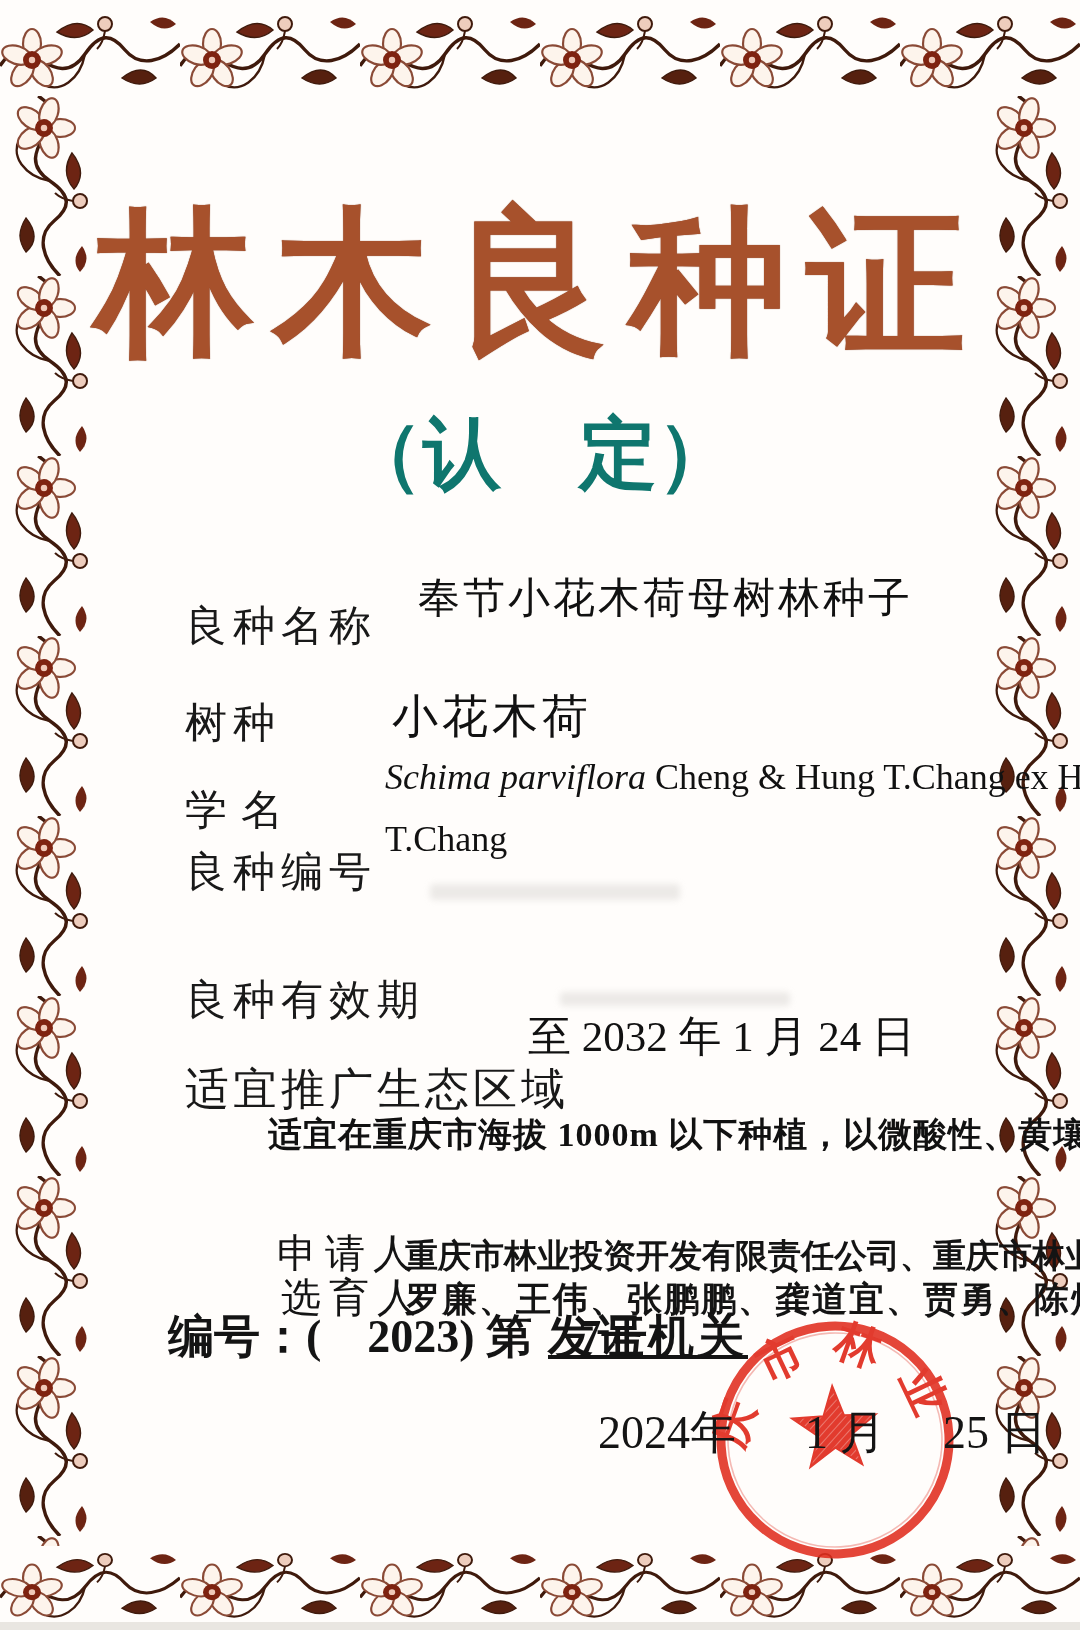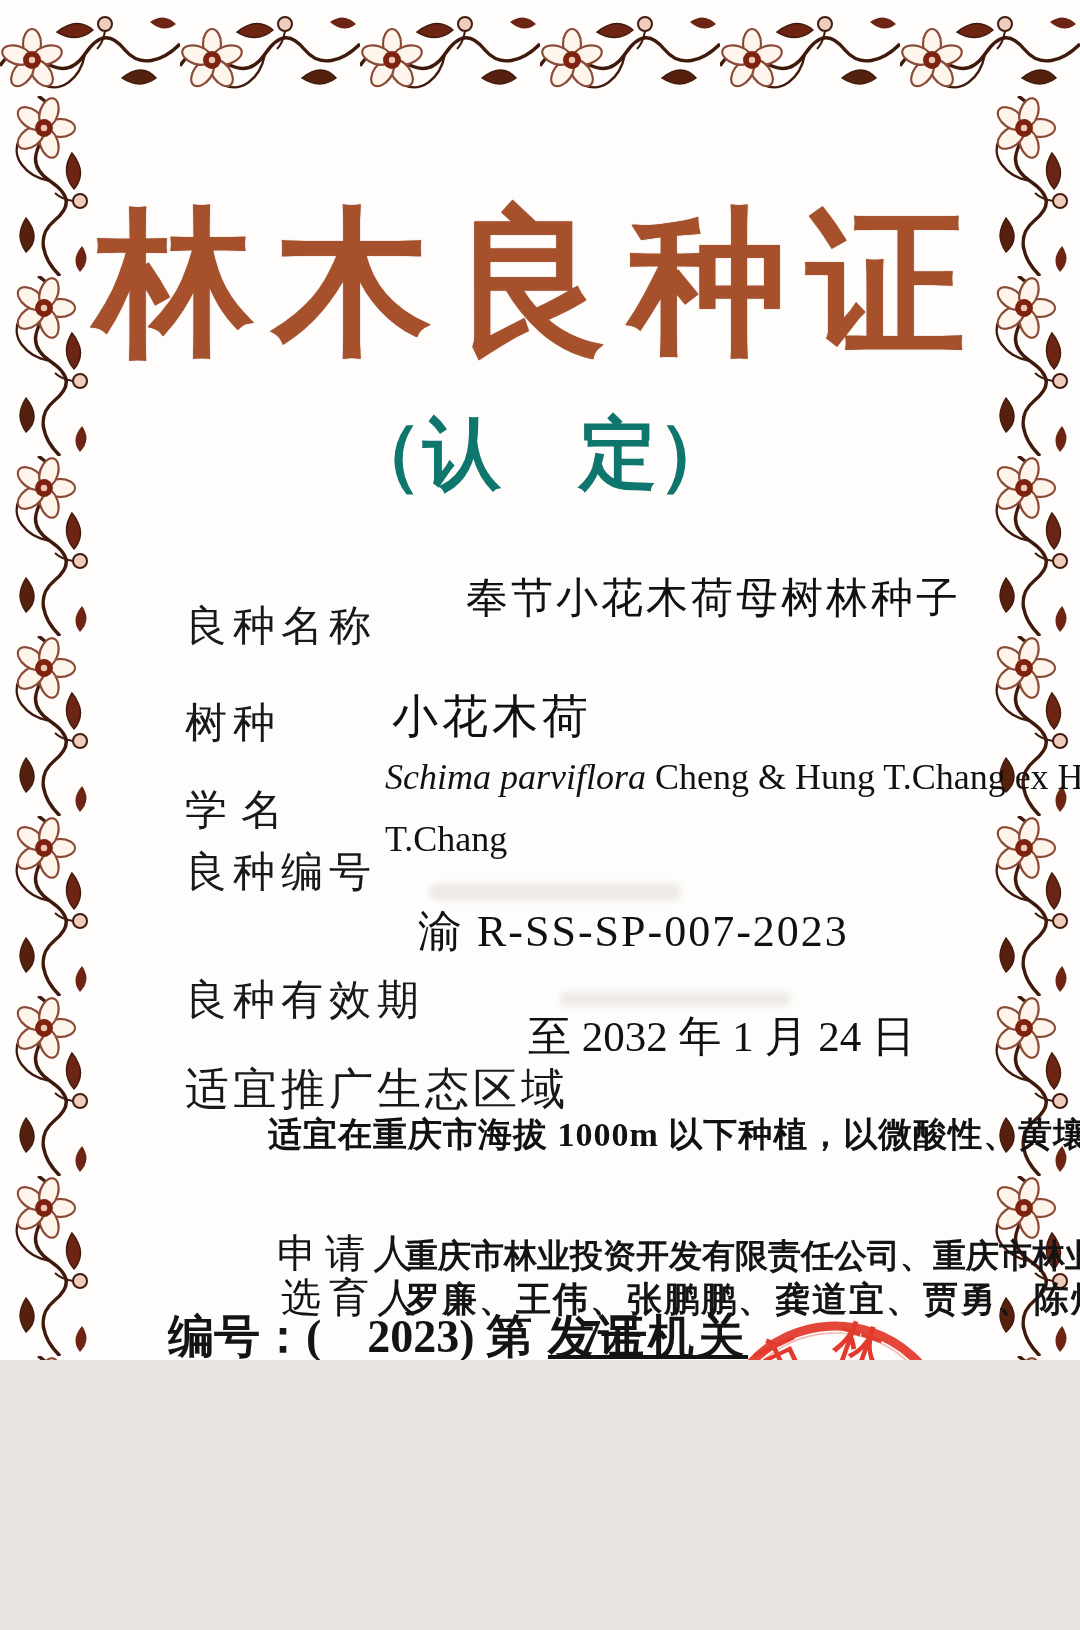--- a/index.html
+++ b/index.html
@@ -1,18 +1,18 @@
 <!DOCTYPE html>
 <html><head>
 <meta charset="utf-8">
 <style>
   html,body{margin:0;padding:0;background:#e9e6e1;}
   .page{
     position:relative;
-    width:1080px;height:1360px;
+    width:1080px;height:1622px;
     margin:0 auto;
     background:#fffdfb;
     overflow:hidden;
     font-family:"Liberation Serif","DejaVu Serif",serif;
     color:#141414;
   }
   .border-strip{position:absolute;pointer-events:none;}
   .bs-top{left:0;top:6px;width:1080px;height:92px;}
   .bs-bottom{left:0;top:1544px;width:1080px;height:82px;}
   .bs-left{left:6px;top:96px;width:92px;height:1450px;}
@@ -31,21 +31,21 @@
     position:absolute;left:0;top:402px;width:1080px;
     text-align:center;
     font-size:78px;font-weight:700;
     color:#0f766e;
     white-space:pre;
   }
   .lbl{position:absolute;font-size:42px;letter-spacing:6px;color:#191919;white-space:pre;}
   .val{position:absolute;font-size:42px;color:#111;white-space:pre;}
 
   .lbl-name{left:185px;top:598px;}
-  .val-name{left:418px;top:570px;letter-spacing:3px;margin-left:48px;}
+  .val-name{left:418px;top:570px;letter-spacing:3px;}
   .lbl-species{left:185px;top:695px;}
   .val-species{left:392px;top:686px;font-size:46px;letter-spacing:4px;}
   .lbl-sci{left:185px;top:782px;letter-spacing:14px;}
   .val-sci1{left:385px;top:756px;font-size:36px;}
   .val-sci1 .it{font-style:italic;}
   .val-sci2{left:385px;top:818px;font-size:36px;}
   .lbl-code{left:185px;top:844px;}
   .val-code{left:418px;top:902px;font-size:44px;letter-spacing:2px;}
   .lbl-valid{left:185px;top:972px;font-family:Liberation Serif, serif;}
   .val-valid{left:528px;top:1008px;font-size:43px;}
@@ -189,21 +189,20 @@
   <div class="val val-name">奉节小花木荷母树林种子</div>
 
   <div class="lbl lbl-species">树种</div>
   <div class="val val-species">小花木荷</div>
 
   <div class="lbl lbl-sci">学名</div>
   <div class="val val-sci1"><span class="it">Schima parviflora</span><span> Cheng &amp; Hung T.Chang ex Hung</span></div>
   <div class="val val-sci2">T.Chang</div>
 
   <div class="lbl lbl-code">良种编号</div>
-  <div class="val val-code">渝 R-SS-SP-007-2023</div>
 
   <div class="lbl lbl-valid">良种有效期</div>
   <div class="val val-valid">至 2032 年 1 月 24 日</div>
 
   <div class="lbl lbl-region">适宜推广生态区域</div>
   <div class="val val-region">适宜在重庆市海拔 1000m 以下种植，以微酸性、黄壤为宜。</div>
 
   <div class="party-lbl lbl-applicant">申请人</div>
   <div class="party-val val-applicant">重庆市林业投资开发有限责任公司、重庆市林业科学研究院等</div>
   <div class="party-lbl lbl-breeder">选育人</div>

